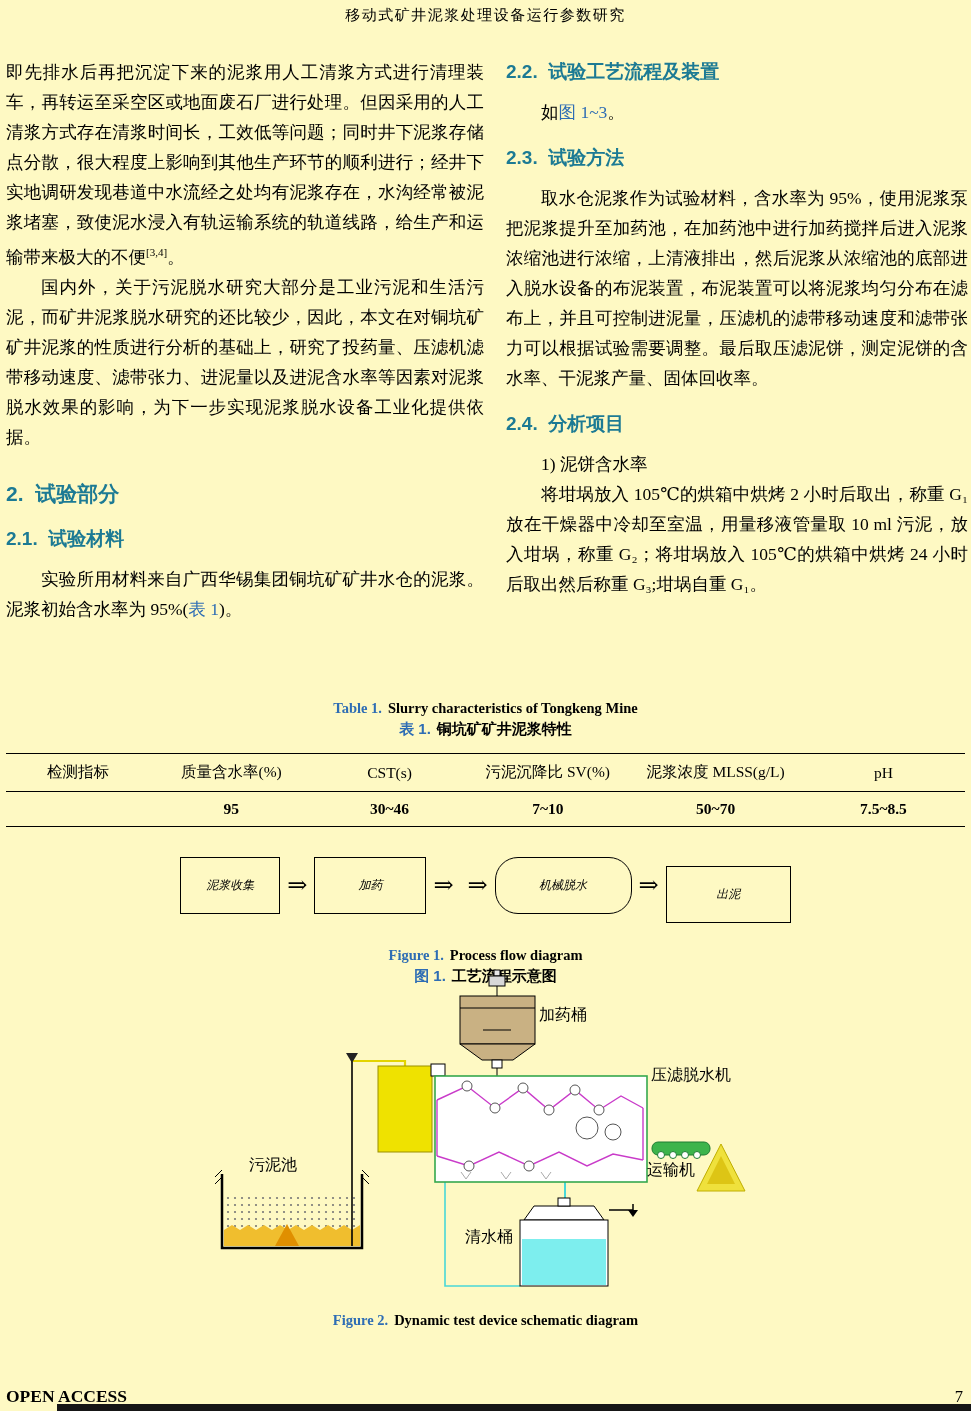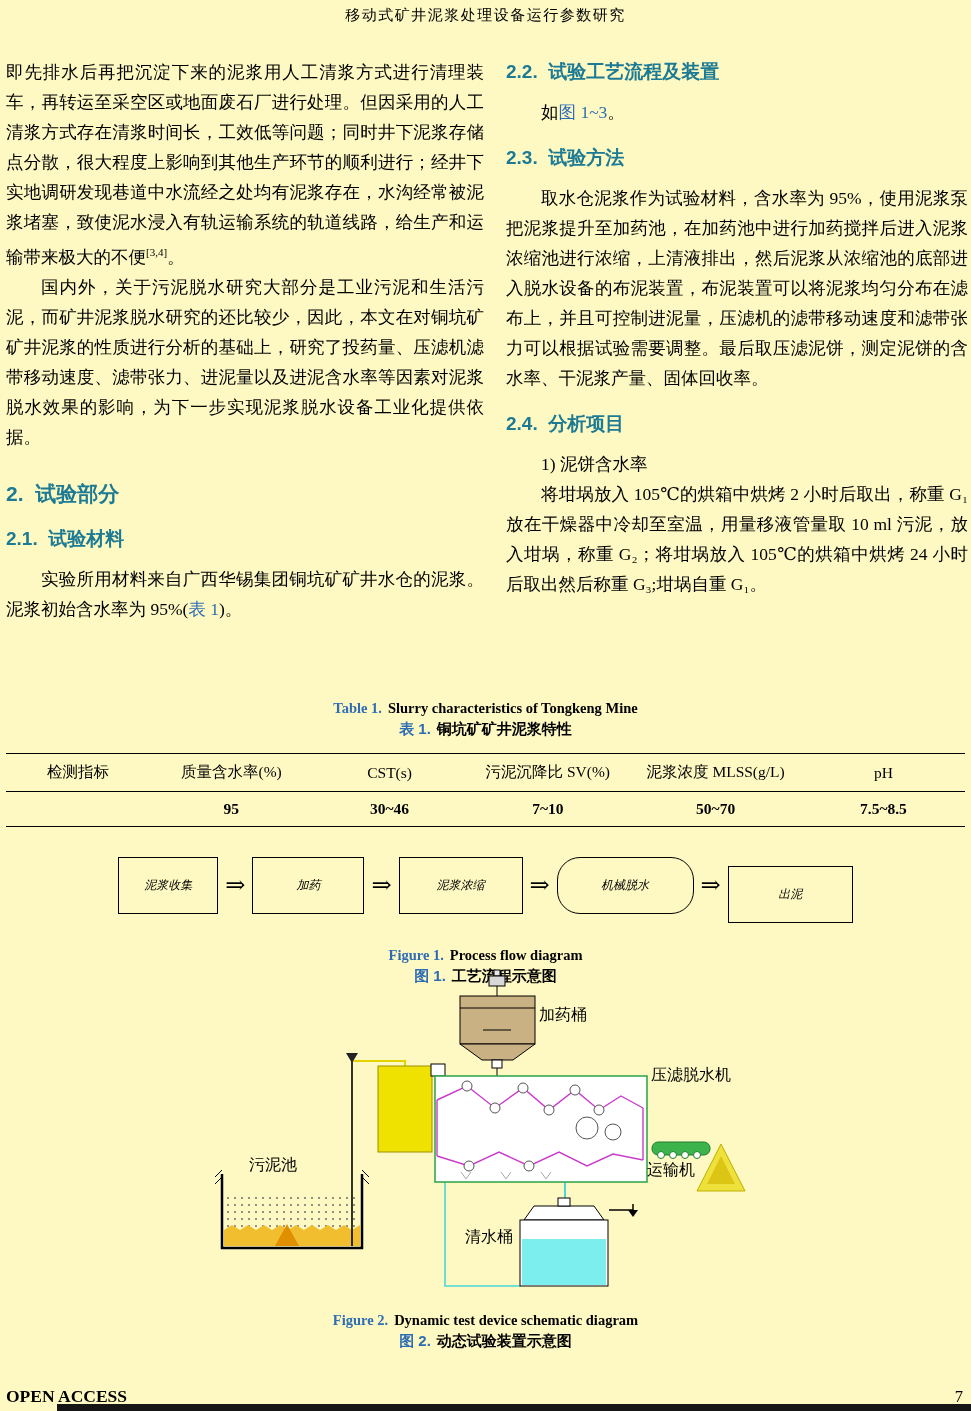--- a/index.html
+++ b/index.html
@@ -116,21 +116,20 @@
       </tbody>
     </table>
   </div>
 
   <div class="figure1">
     <div class="flow">
       <div class="flow-box fb1">泥浆收集</div>
       <span class="flow-arrow">⇒</span>
       <div class="flow-box fb2">加药</div>
       <span class="flow-arrow">⇒</span>
-      <div class="flow-box fb3">泥浆浓缩</div>
       <span class="flow-arrow">⇒</span>
       <div class="flow-box fb4">机械脱水</div>
       <span class="flow-arrow">⇒</span>
       <div class="flow-box fb5">出泥</div>
     </div>
     <div class="cap cap-en"><span class="lbl">Figure 1.</span><span class="cap-text">Process flow diagram</span></div>
     <div class="cap cap-zh"><span class="lbl">图 1.</span><span class="cap-text">工艺流程示意图</span></div>
   </div>
 
   <div class="figure2">
@@ -224,20 +223,19 @@
         <line x1="474" y1="252" x2="498" y2="252" stroke="#000" stroke-width="1.5"></line>
         <line x1="498" y1="246" x2="498" y2="252" stroke="#000" stroke-width="1.5"></line>
         <polygon points="493,252 503,252 498,259" fill="#000"></polygon>
       </g>
       <text x="330" y="284">清水桶</text>
     </svg>
   </div>
 
   <div class="fig2-caption">
     <div class="cap cap-en"><span class="lbl">Figure 2.</span><span class="cap-text">Dynamic test device schematic diagram</span></div>
-    <div class="cap cap-zh"><span class="lbl">图 2.</span><span class="cap-text">动态试验装置示意图</span></div>
   </div>
 
   <div class="footer-left">OPEN ACCESS</div>
   <div class="footer-right">7</div>
   <div class="bottom-bar"></div>
 
 </div>
 
 </body></html>

